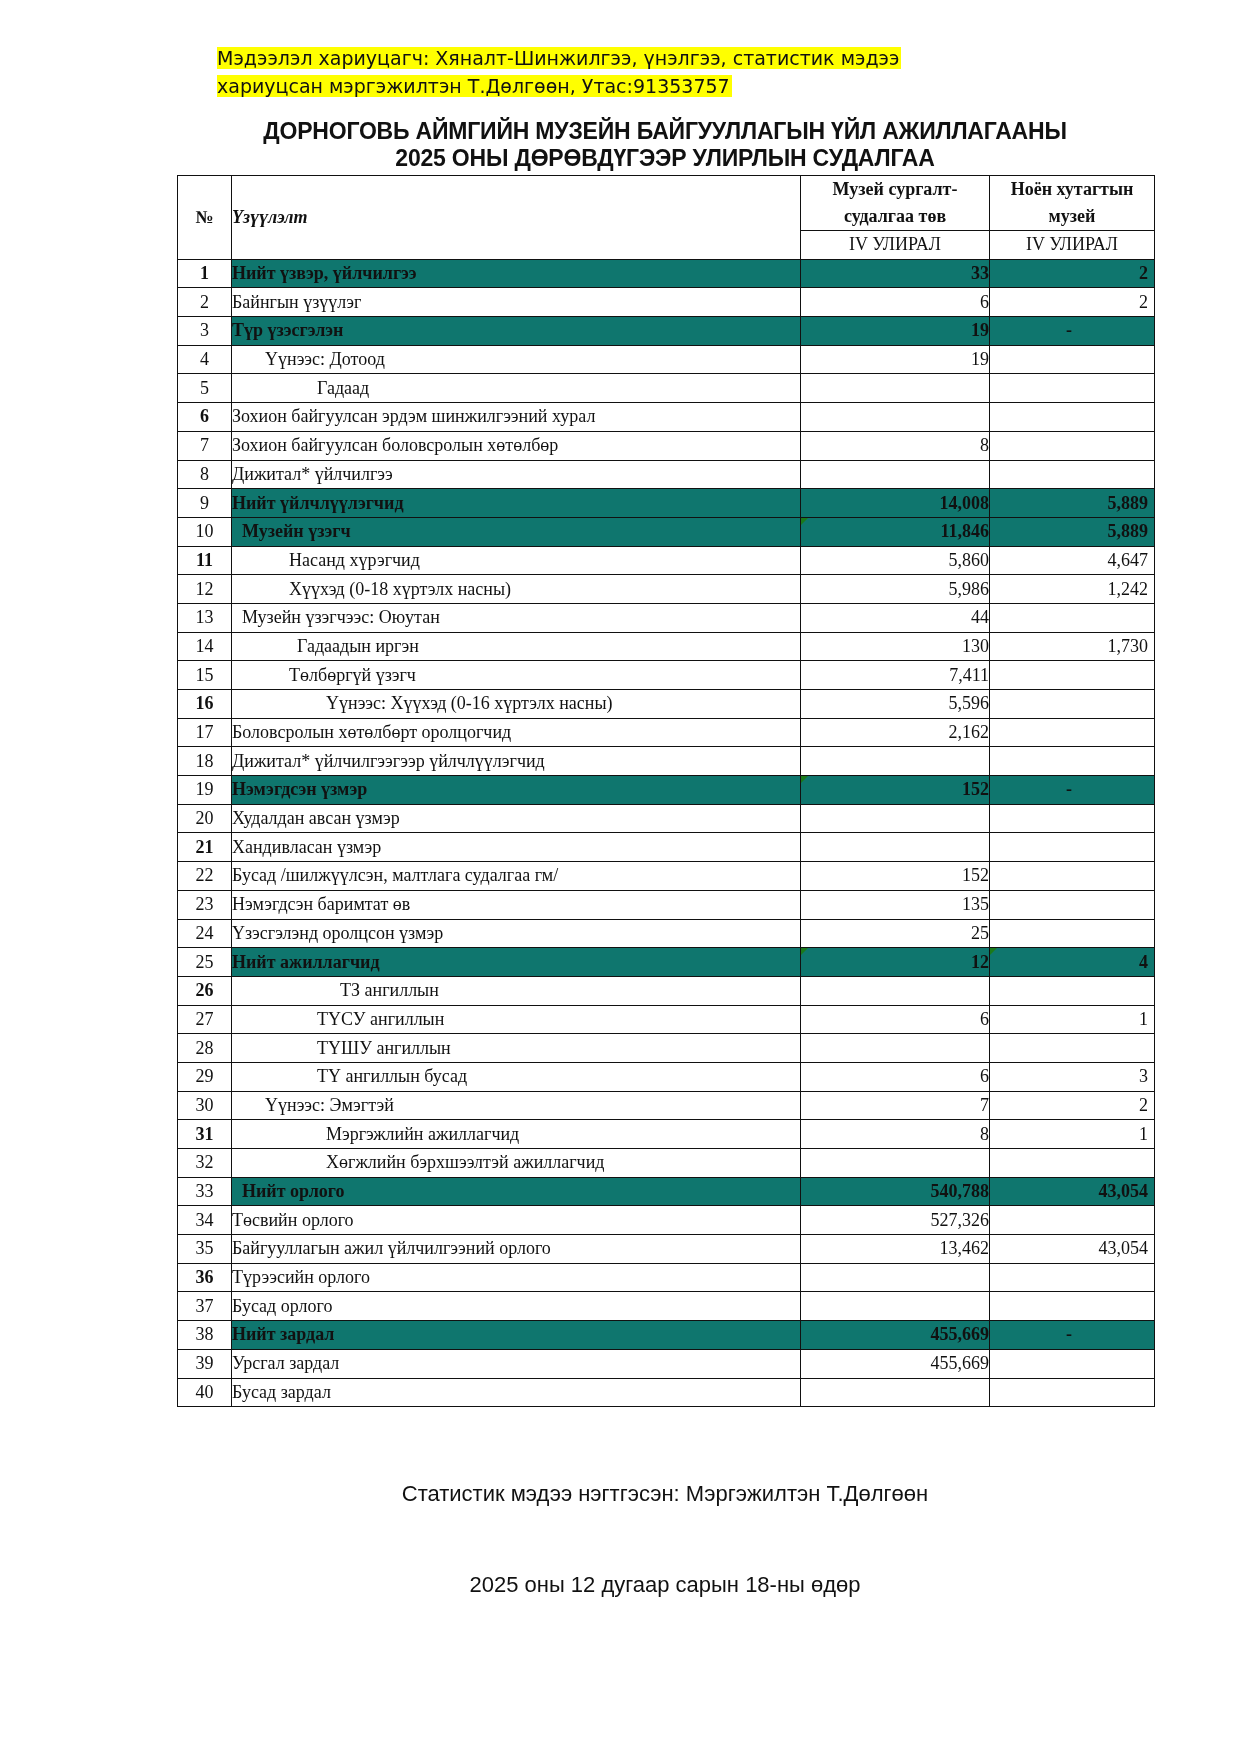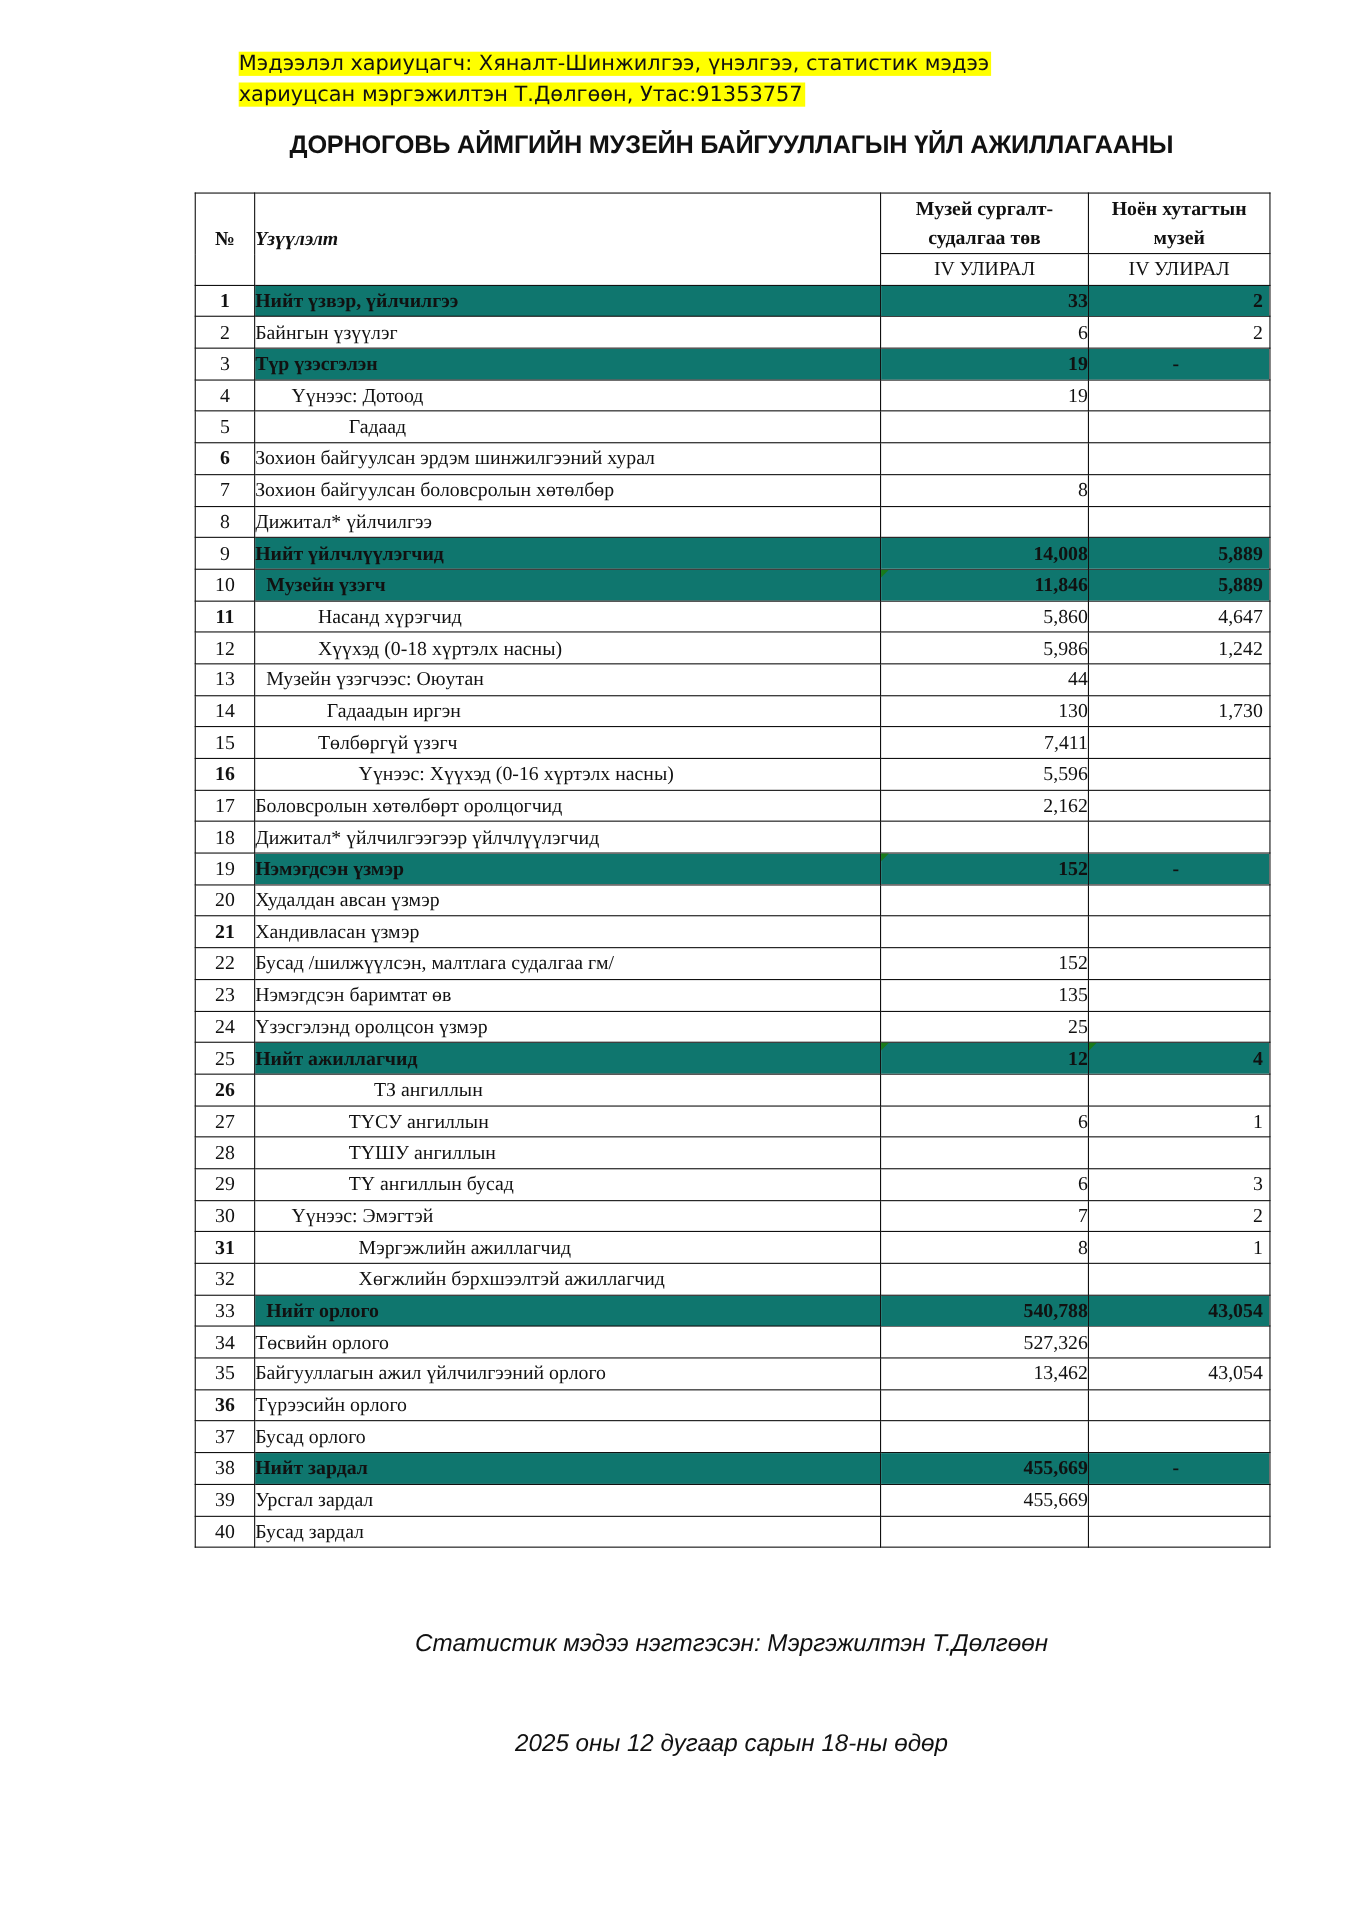--- a/index.html
+++ b/index.html
@@ -27,35 +27,36 @@
   tr.hl td.ind, tr.hl td.val { font-weight: bold; }
   td.dash { text-align: center; padding-left: 50px; }
   .tri { position: absolute; left: 0; top: 0; width: 0; height: 0; border-top: 7px solid #1a7a1a; border-right: 7px solid transparent; }
   .indent1 { padding-left: 33px !important; }
   .indent2 { padding-left: 85px !important; }
   .indent3 { padding-left: 57px !important; }
   .indent4 { padding-left: 108px !important; }
   .indent5 { padding-left: 94px !important; }
   .indent6 { padding-left: 65px !important; }
   .indent1b { padding-left: 10px !important; }
-  .footer { position: absolute; left: 176px; width: 978px; text-align: center; font-family: "Liberation Sans", sans-serif; font-size: 22px; color: #111; font-style: italic; }
+  .footer { position: absolute; left: 176px; width: 978px; text-align: center; font-family: "Liberation Sans", sans-serif; font-size: 22px; color: #111; }
   .f1 { top: 1481px; }
   .f2 { top: 1572px; }
   .small { font-size: 16px; }
 </style>
 </head>
 <body>
 
 <div class="info">
   <div><span>Мэдээлэл хариуцагч: Хяналт-Шинжилгээ, үнэлгээ, статистик мэдээ</span></div>
   <div><span>хариуцсан мэргэжилтэн Т.Дөлгөөн, Утас:91353757</span></div>
 </div>
 
 <div class="title">
   <div>ДОРНОГОВЬ АЙМГИЙН МУЗЕЙН БАЙГУУЛЛАГЫН ҮЙЛ АЖИЛЛАГААНЫ</div>
+  <div>2025 ОНЫ ДӨРӨВДҮГЭЭР УЛИРЛЫН СУДАЛГАА</div>
 </div>
 
 <table class="main">
   <colgroup>
     <col class="c-no">
       <col class="c-ind">
       <col class="c-v1">
       <col class="c-v2">
   </colgroup>
   <thead>

